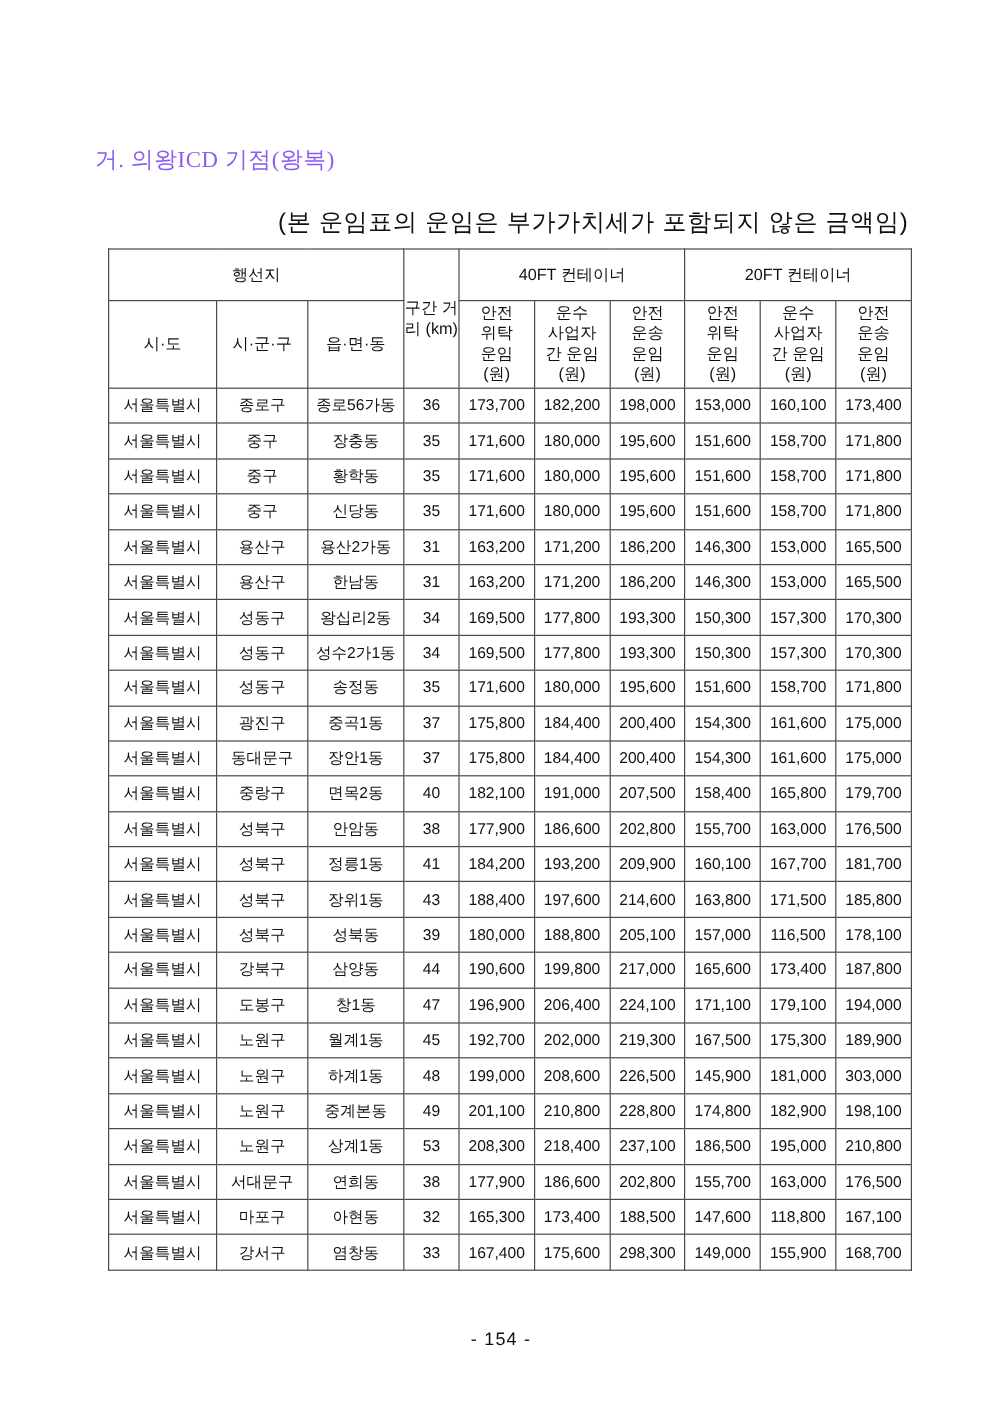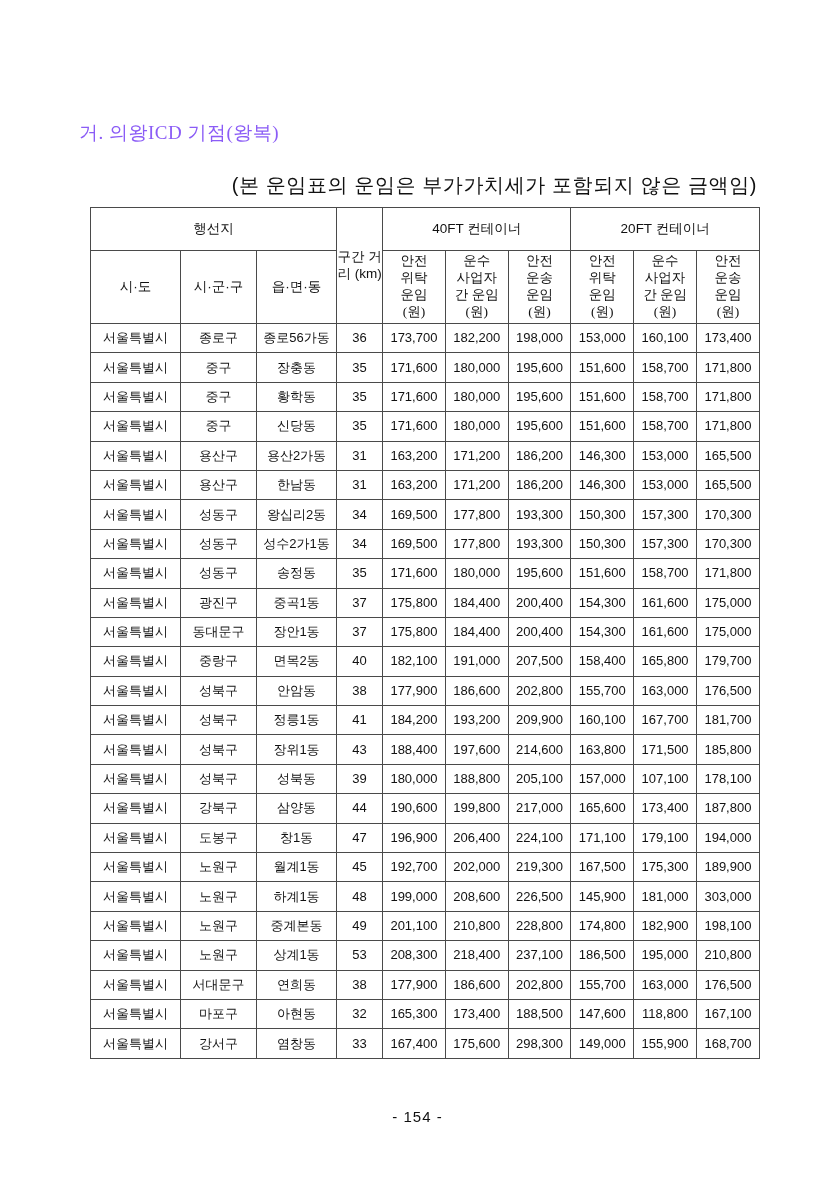--- a/index.html
+++ b/index.html
@@ -81,21 +81,21 @@
 
   .th-group {
     height: 42px;
     font-size: 14px;
   }
   .th-sub {
     height: 72px;
     font-size: 13px;
     padding: 2px 0;
   }
-  .th-sub .ln { display: block; font-family: Liberation Serif, serif; }
+  .th-sub .ln { display: block; }
   .th-rowspan2 {
     font-size: 14px;
   }
   .th-dist {
     font-size: 13.5px;
     line-height: 1.3;
   }
 
   
   col.c-sido   { width: 90px; }
@@ -701,21 +701,21 @@
             <td>
               <span class="cell-wrap">188,800</span>
             </td>
             <td>
               <span class="cell-wrap">205,100</span>
             </td>
             <td>
               <span class="cell-wrap">157,000</span>
             </td>
             <td>
-              <span class="cell-wrap">107,100</span>
+              <span class="cell-wrap">116,500</span>
             </td>
             <td>
               <span class="cell-wrap">178,100</span>
             </td>
           </tr>
           <tr>
             <td>
               <span class="cell-wrap">서울특별시</span>
             </td>
             <td>

